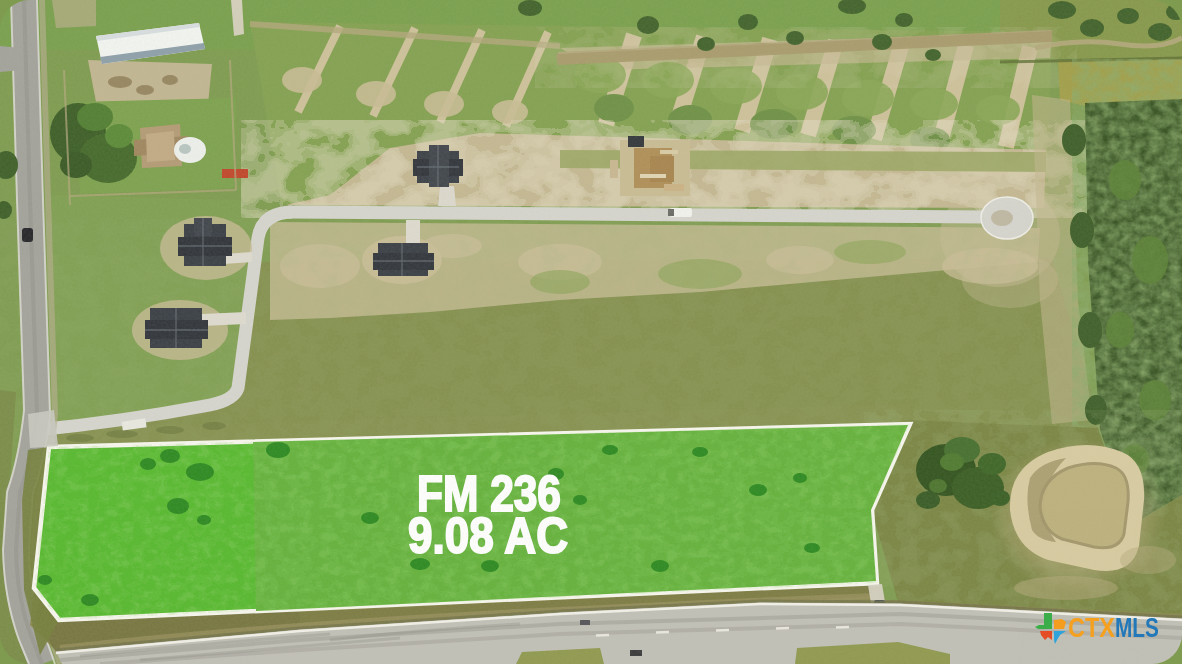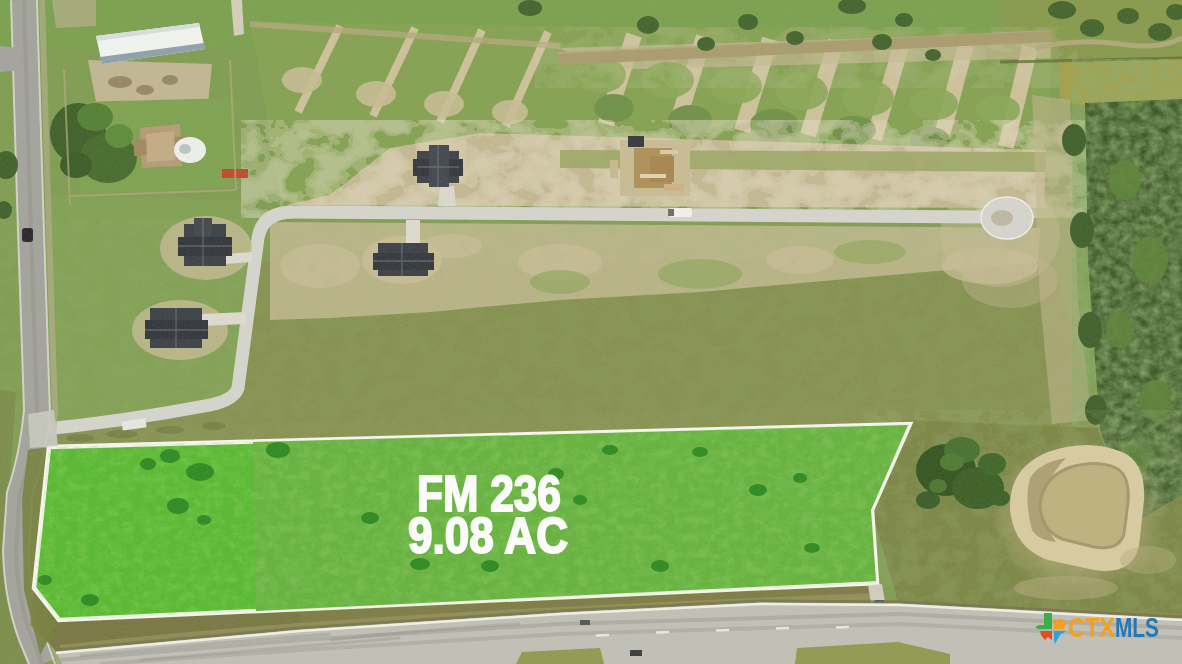--- a/index.html
+++ b/index.html
@@ -1,16 +1,16 @@
 <!DOCTYPE html>
 <html><head>
 <meta charset="utf-8">
 <style>
   html,body{margin:0;padding:0;background:#7f9b50;}
-  .wrap{width:1182px;height:664px;overflow:hidden;position:relative;font-family:"Liberation Sans",sans-serif;}
+  .wrap{width:1182px;height:664px;overflow:hidden;position:relative;font-family:"Liberation Sans",sans-serif;border-radius:30px;}
   svg{display:block;}
 </style>
 </head>
 <body>
 <div class="wrap">
 <svg width="1182" height="664" viewBox="0 0 1182 664">
 <defs>
   <radialGradient id="apronGrad">
     <stop offset="0%" stop-color="#c0b383" stop-opacity="0.9"></stop>
     <stop offset="70%" stop-color="#b7ab7c" stop-opacity="0.5"></stop>

